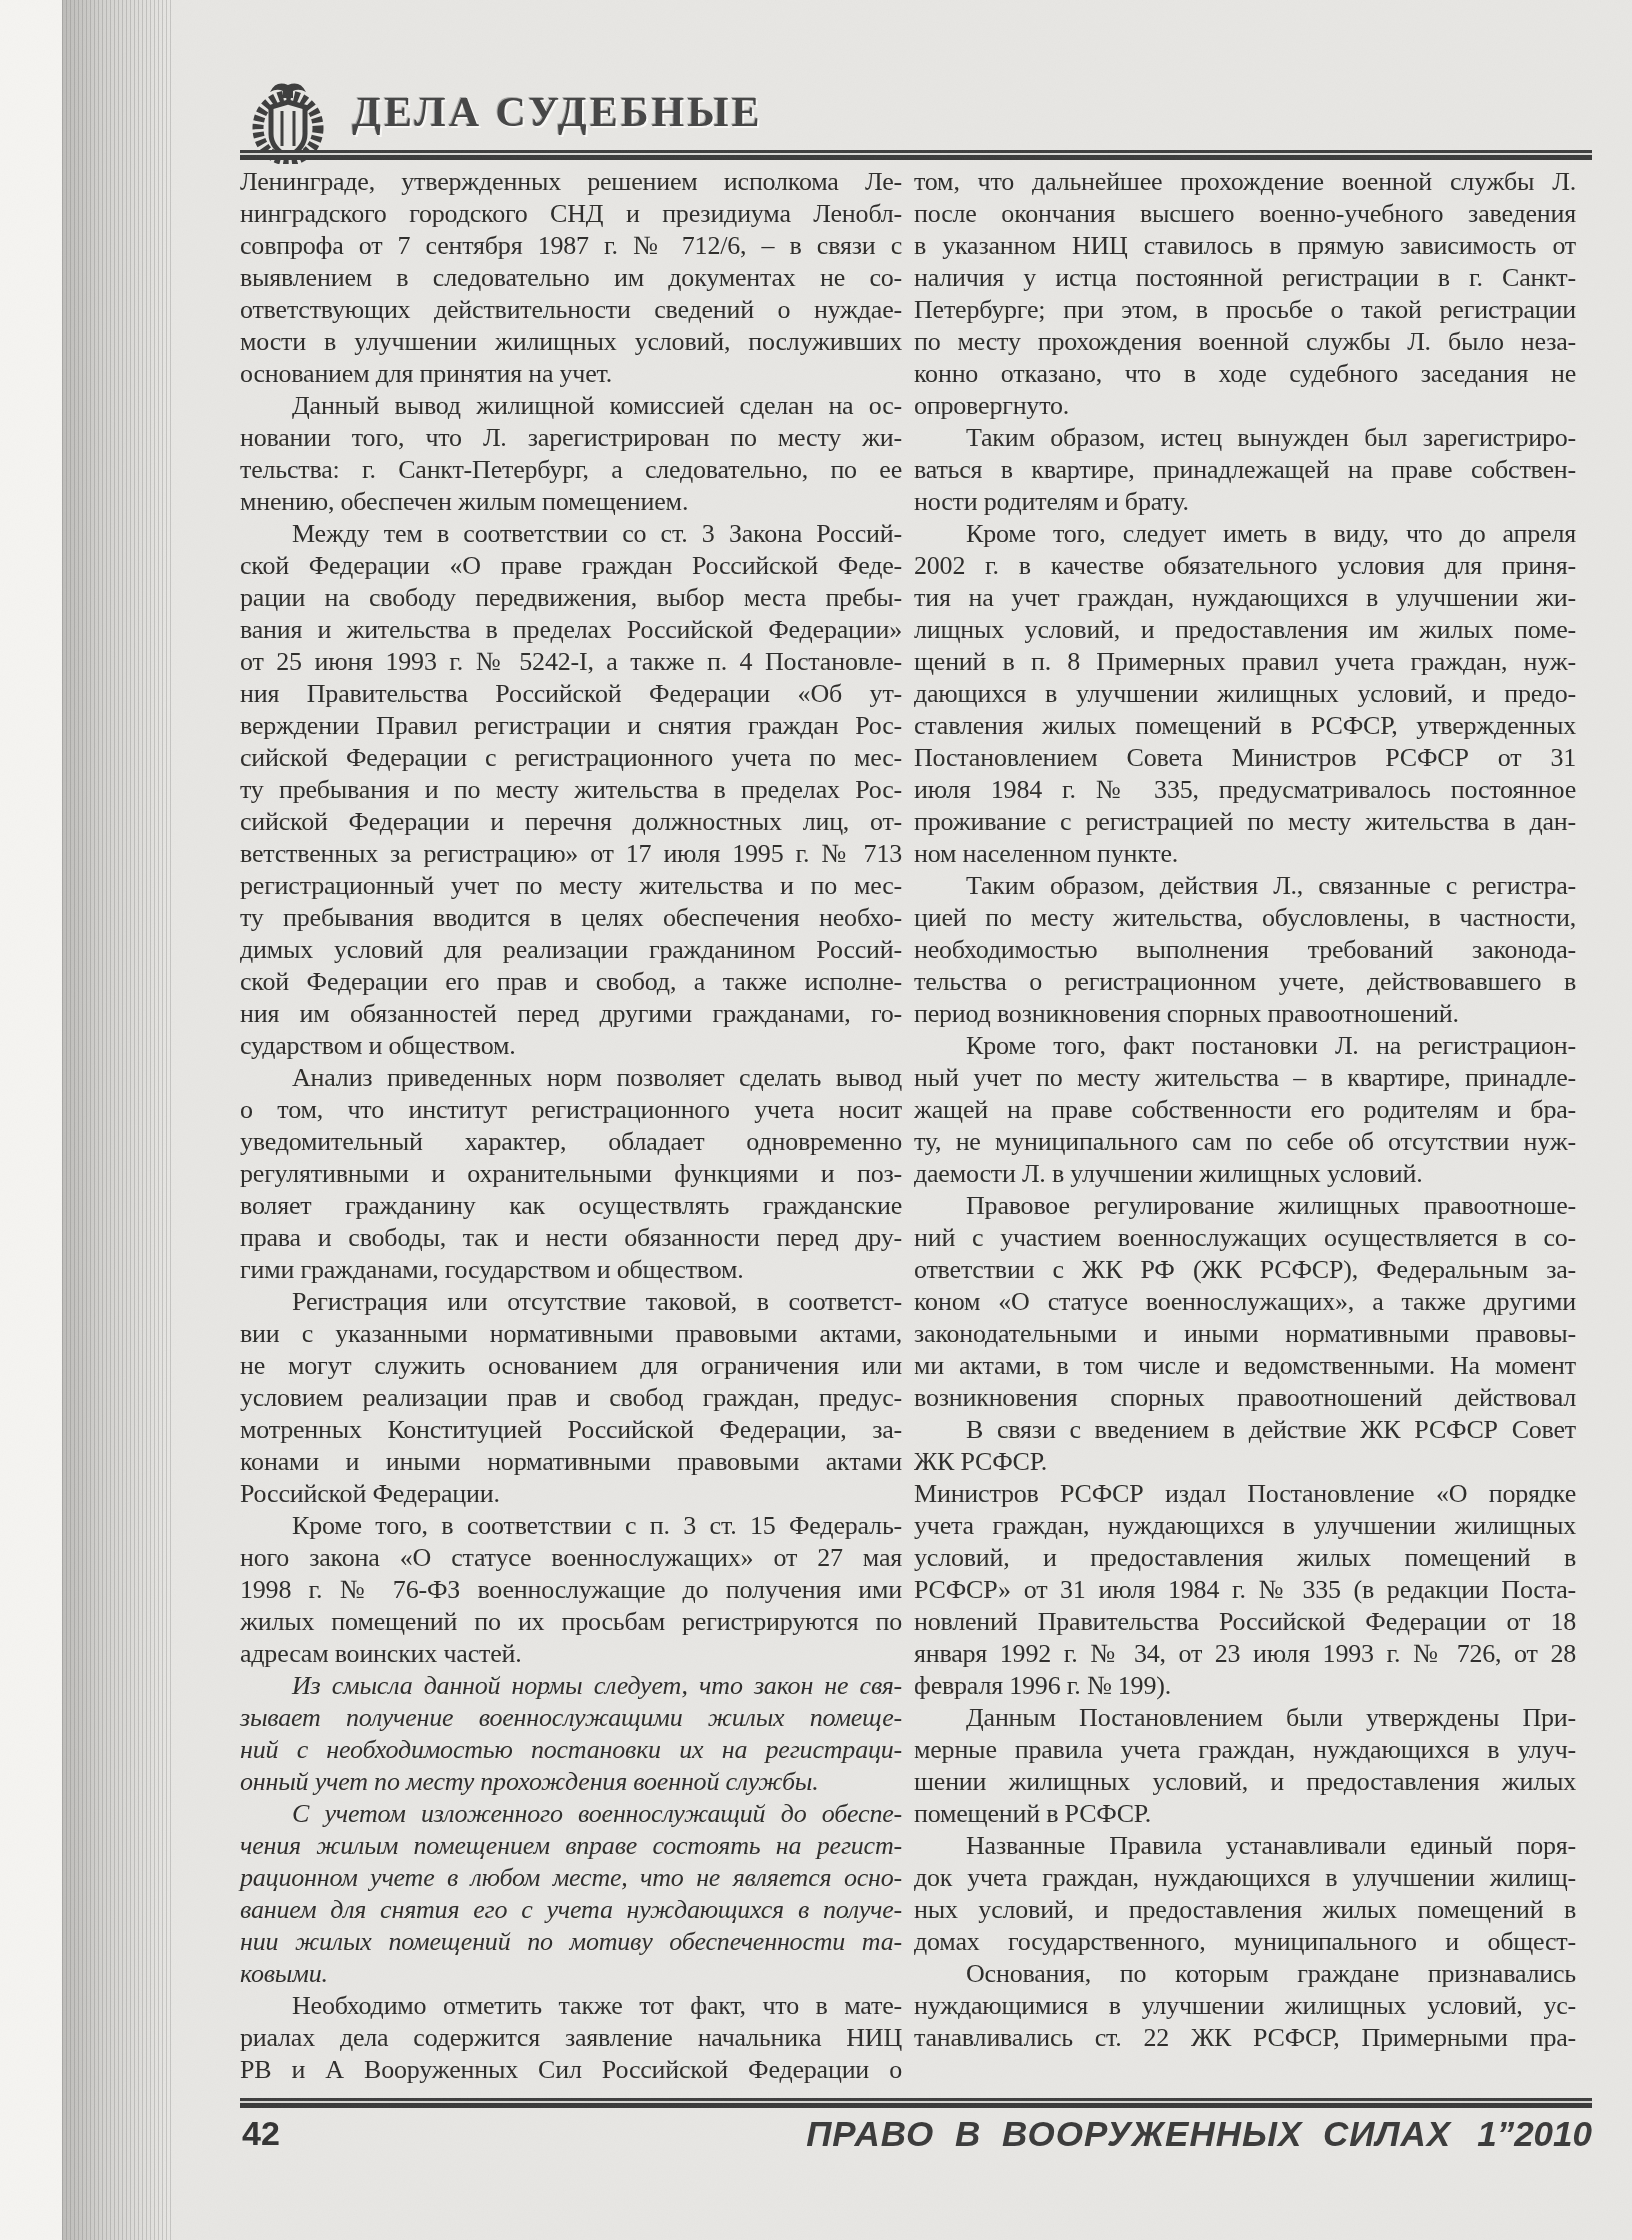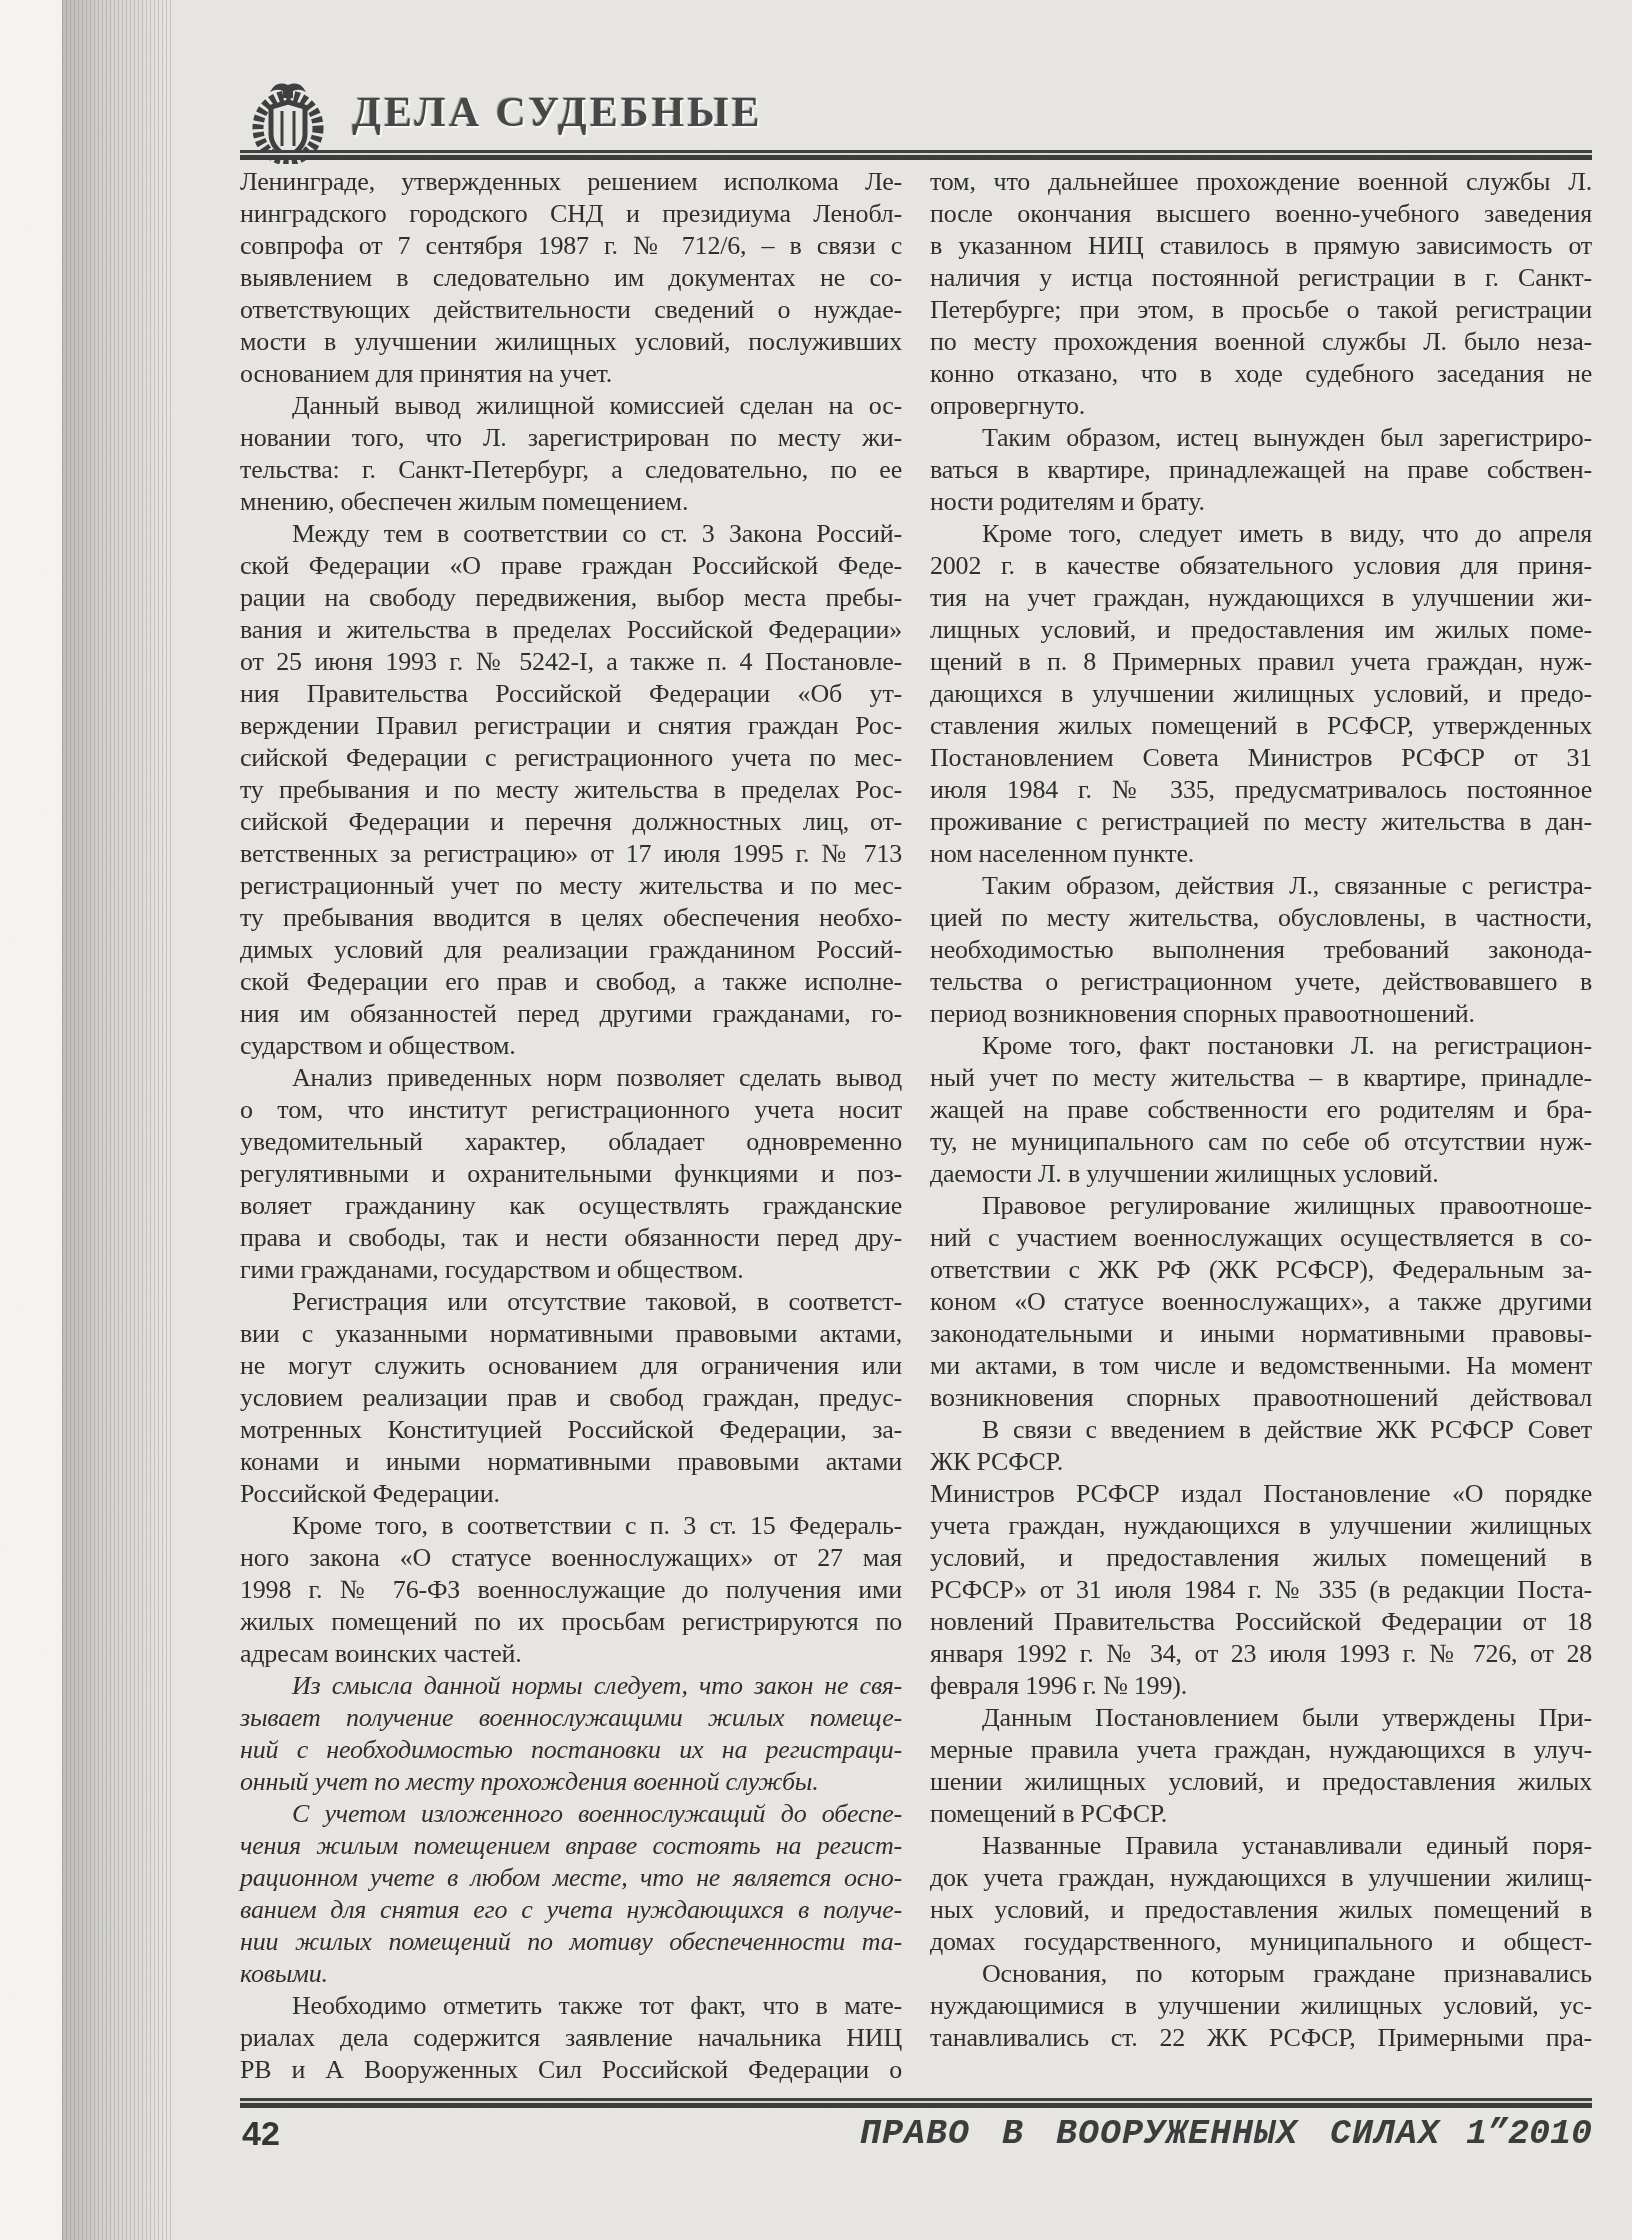--- a/index.html
+++ b/index.html
@@ -32,41 +32,41 @@
     white-space:nowrap;
   }
   .rule{
     position:absolute;left:0;width:1352px;height:10px;
     background:linear-gradient(#3e3e3e 0 32%, #d7d6d3 32% 52%, #3a3a3a 52% 100%);
   }
   .rule.header{top:150px;}
   .rule.footer{top:2098px;}
 
   
-  .cols{position:absolute;top:166px;left:0;width:1352px;display:flex;gap:28px;}
+  .cols{position:absolute;top:166px;left:0;width:1352px;display:flex;gap:12px;}
   .col{width:662px;color:#2d2c2a;}
   .line{
     font-size:26px;line-height:32px;letter-spacing:-0.2px;
     text-align:justify;text-align-last:justify;
     white-space:nowrap;
   }
   .line.endline{text-align-last:left;}
   .line.indent{text-indent:52px;}
   .line.italic{font-style:italic;}
 
   
   .footer-row{position:absolute;top:2114px;left:0;width:1352px;height:44px;}
   .page-number{
     position:absolute;left:2px;top:0;
     font-family:"Liberation Sans",sans-serif;font-weight:bold;
     font-size:34px;color:#333;
   }
   .journal{
     position:absolute;right:0;top:0;white-space:nowrap;
-    font-family:Liberation Mono, monospace;
+    font-family:Liberation Sans, sans-serif;
     font-weight:bold;font-style:italic;
     font-size:35px;color:#3a3a3a;letter-spacing:1px;word-spacing:10px;
   }
   .journal .issue{margin-left:26px;letter-spacing:0;}
 </style>
 </head>
 <body>
 
 <div class="paper"></div>
 <div class="gutter"></div>

